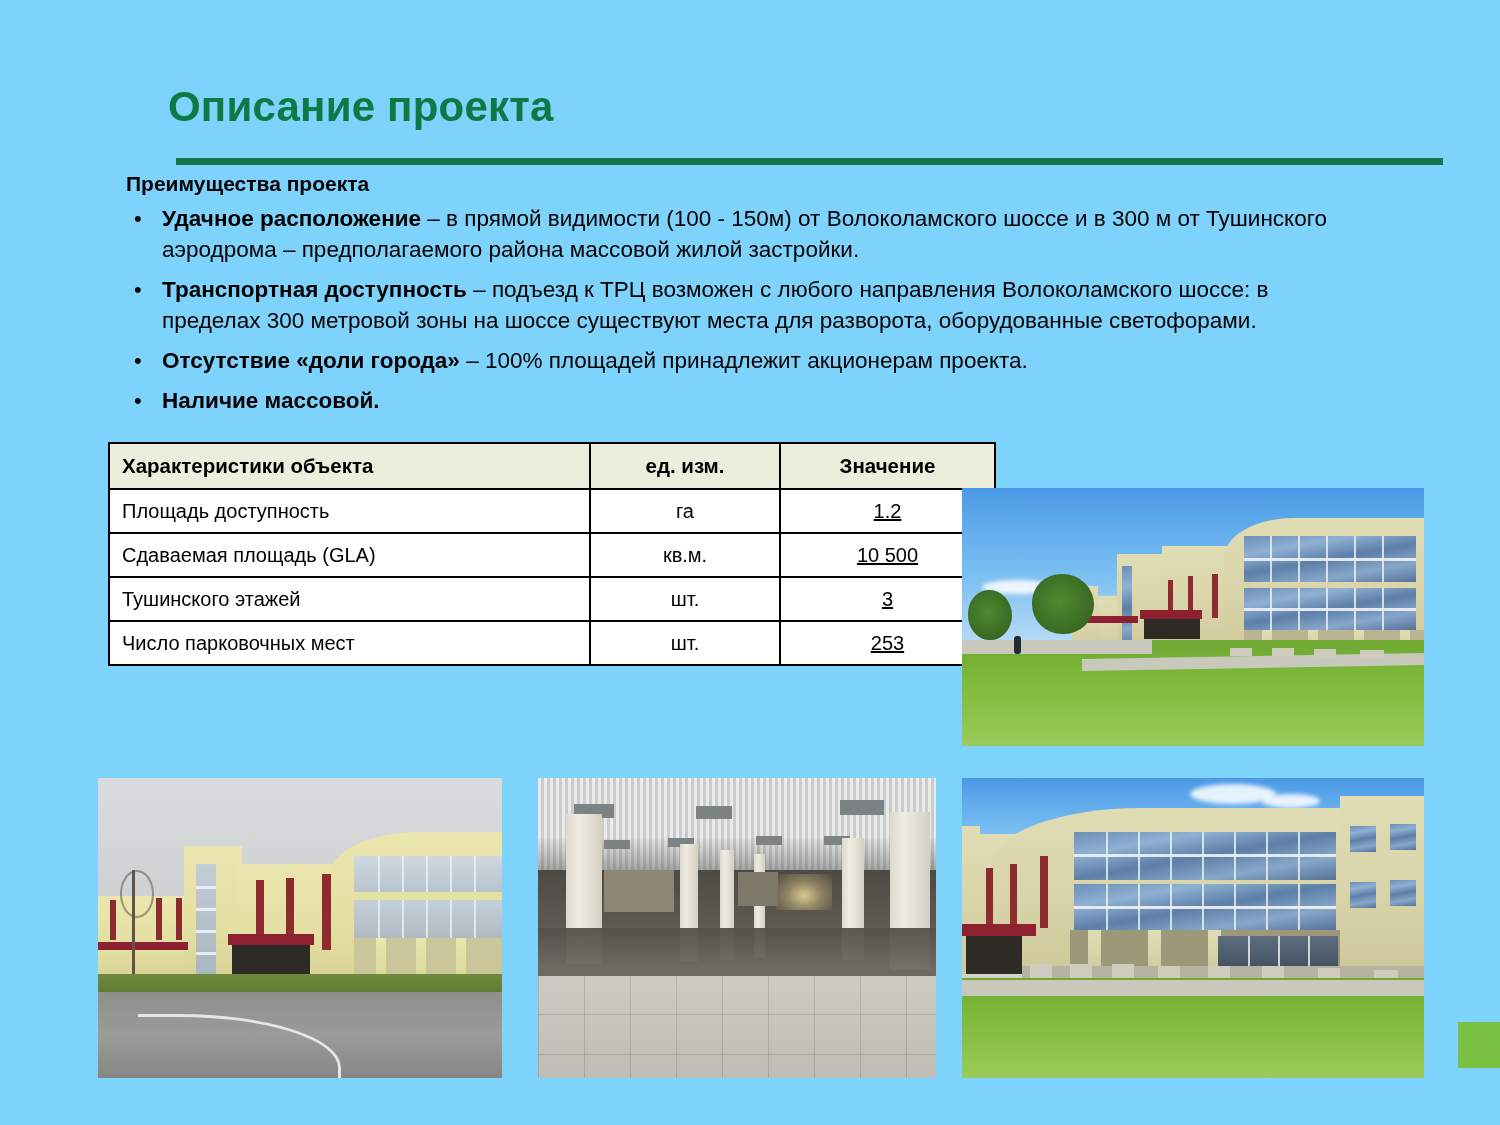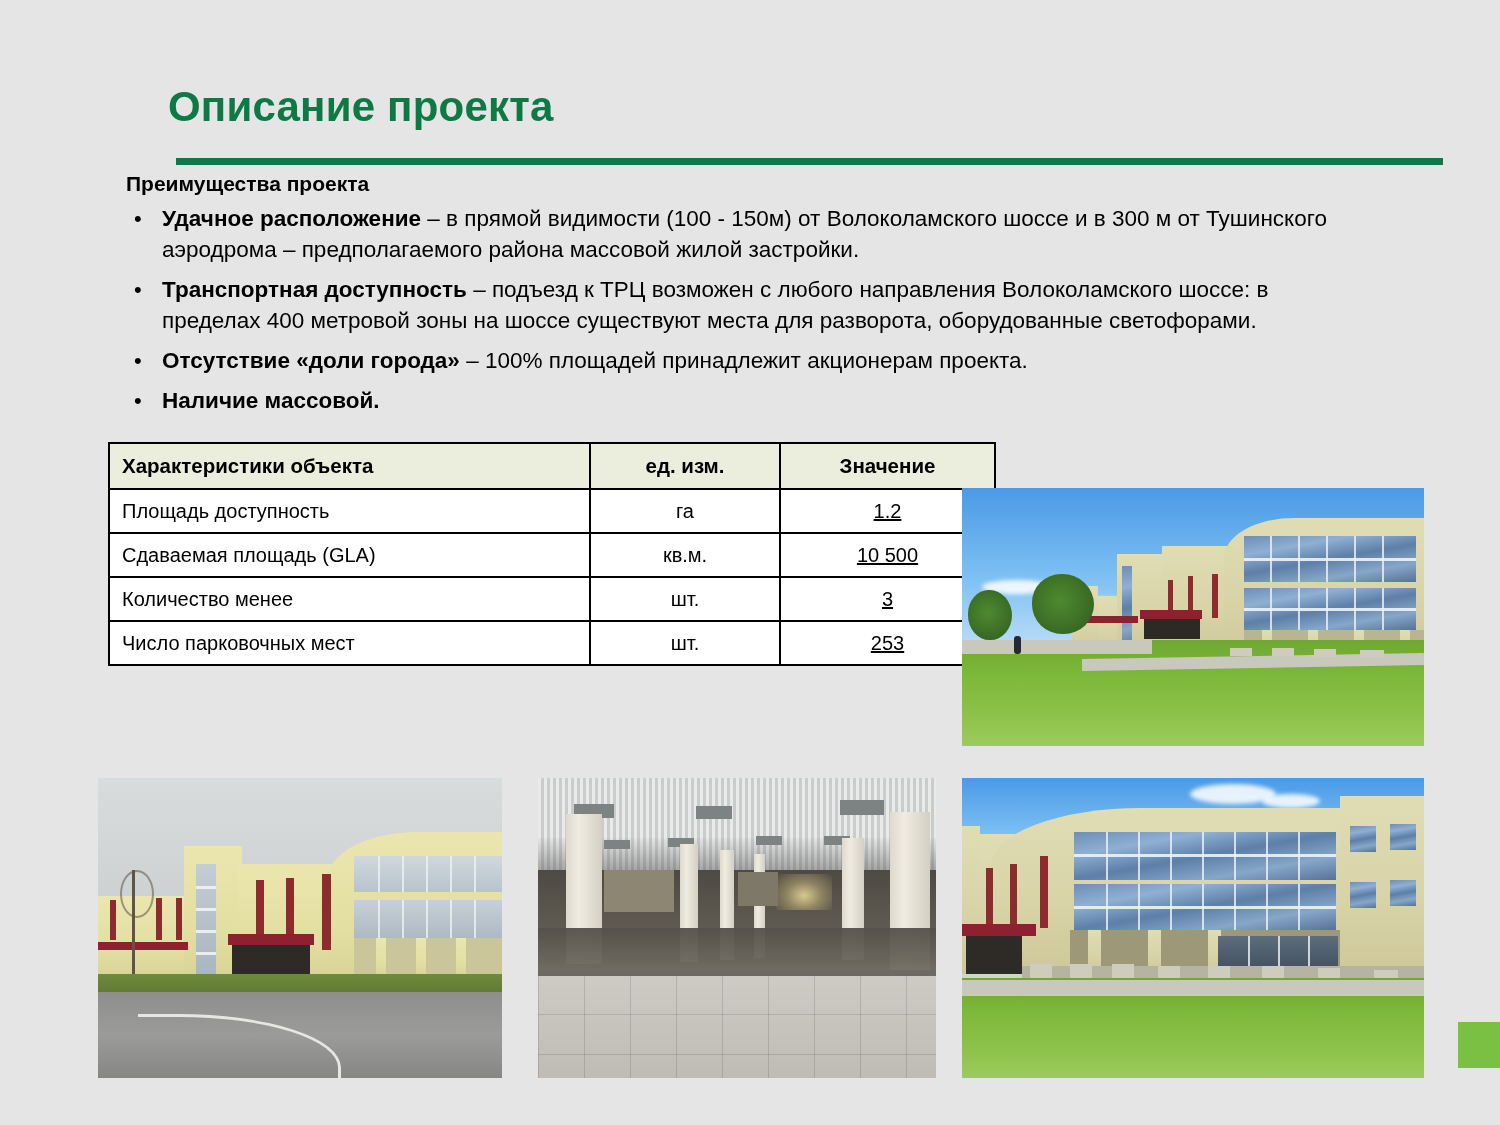--- a/index.html
+++ b/index.html
@@ -9,21 +9,21 @@
     background: #ffffff;
   }
   body {
     font-family: "Liberation Sans", sans-serif;
     color: #000000;
   }
   #slide {
     position: relative;
     width: 1500px;
     height: 1125px;
-    background: #e5e5e5;
+    background: #7dd3fc;
     overflow: hidden;
   }
 
   
   .slide-title {
     position: absolute;
     left: 168px;
     top: 83px;
     font-size: 42px;
     font-weight: bold;
@@ -195,21 +195,21 @@
   <div class="slide-title">Описание проекта</div>
   <div class="title-rule"></div>
 
   <div class="subhead">Преимущества проекта</div>
 
   <div class="bullets">
     <div class="bullet">
       <span class="dot">•</span><b>Удачное расположение</b><span> – в прямой видимости (100 - 150м) от Волоколамского шоссе и в 300 м от Тушинского аэродрома – предполагаемого района массовой жилой застройки.</span>
     </div>
     <div class="bullet">
-      <span class="dot">•</span><b>Транспортная доступность</b><span> – подъезд к ТРЦ возможен с любого направления Волоколамского шоссе: в пределах 400 метровой зоны на шоссе существуют места для разворота, оборудованные светофорами.</span>
+      <span class="dot">•</span><b>Транспортная доступность</b><span> – подъезд к ТРЦ возможен с любого направления Волоколамского шоссе: в пределах 300 метровой зоны на шоссе существуют места для разворота, оборудованные светофорами.</span>
     </div>
     <div class="bullet">
       <span class="dot">•</span><b>Отсутствие «доли города»</b><span> – 100% площадей принадлежит акционерам проекта.</span>
     </div>
     <div class="bullet">
       <span class="dot">•</span><b>Наличие массовой.</b><span></span>
     </div>
   </div>
 
   <table class="spec-table">
@@ -225,21 +225,21 @@
         <td class="col-name">Площадь доступность</td>
         <td class="col-unit">га</td>
         <td class="col-value">1.2</td>
       </tr>
       <tr>
         <td class="col-name">Сдаваемая площадь (GLA)</td>
         <td class="col-unit">кв.м.</td>
         <td class="col-value">10 500</td>
       </tr>
       <tr>
-        <td class="col-name">Количество менее</td>
+        <td class="col-name">Тушинского этажей</td>
         <td class="col-unit">шт.</td>
         <td class="col-value">3</td>
       </tr>
       <tr>
         <td class="col-name">Число парковочных мест</td>
         <td class="col-unit">шт.</td>
         <td class="col-value">253</td>
       </tr>
     </tbody>
   </table>

